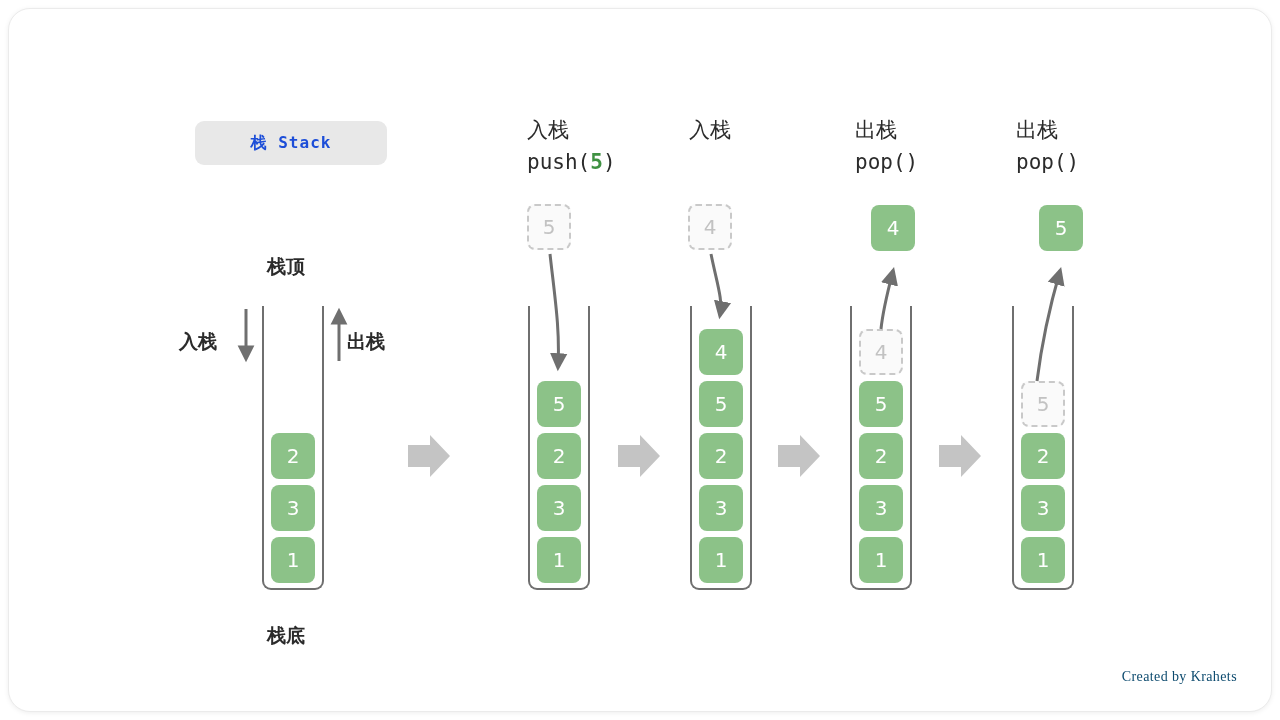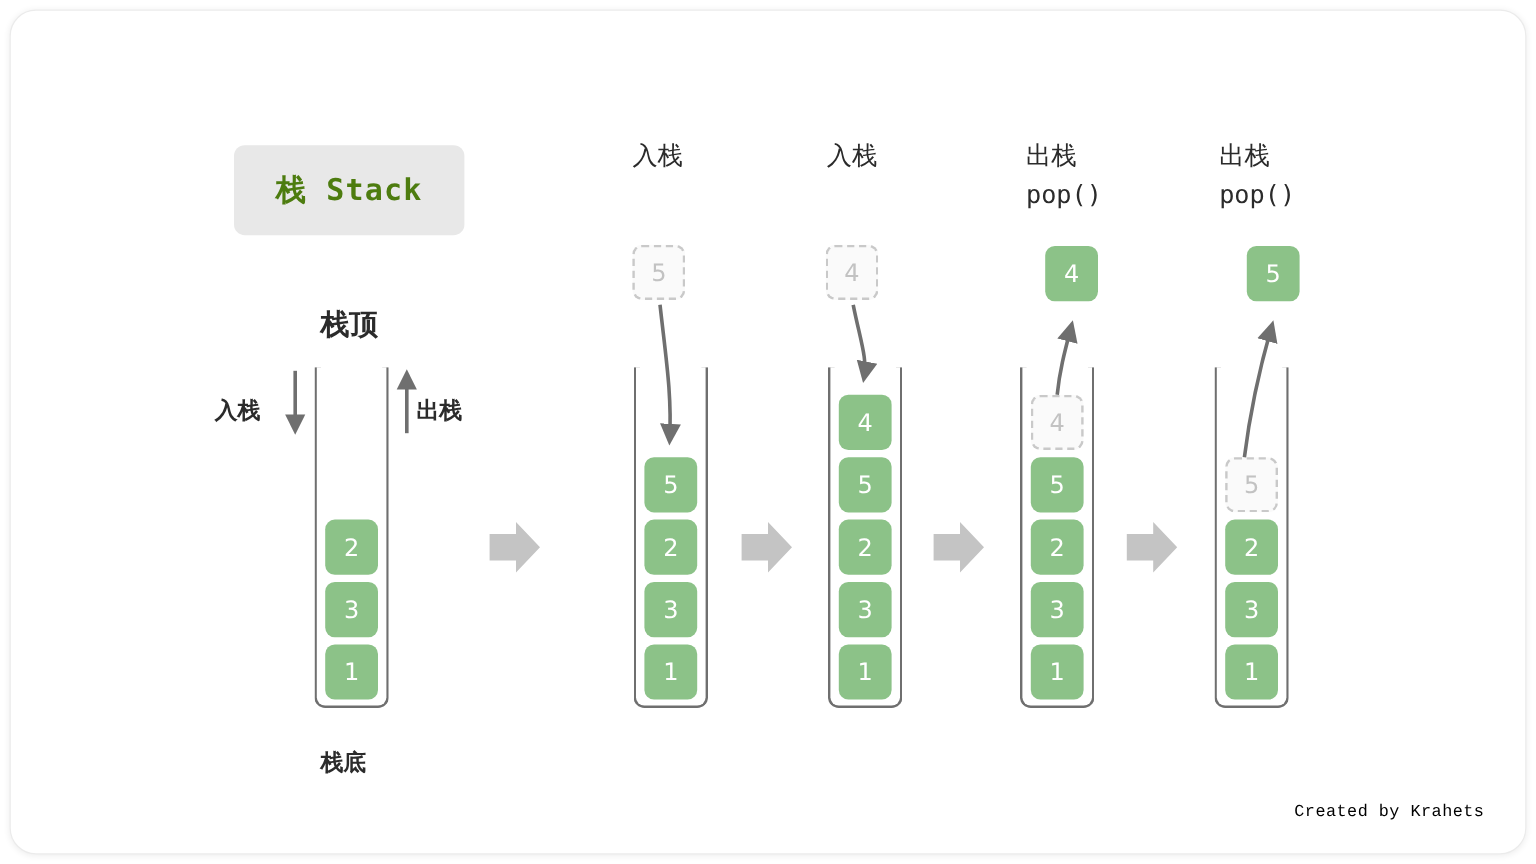--- a/index.html
+++ b/index.html
@@ -26,28 +26,28 @@
     box-sizing: border-box;
     overflow: hidden;
   }
 
   
   #title-badge {
     position: absolute;
     left: 186px;
     top: 112px;
     width: 192px;
-    height: 75px;
+    height: 44px;
     background: #e8e8e8;
     border-radius: 9px;
     display: flex;
     align-items: center;
     justify-content: center;
-    color: #4d7c0f;
-    font-size: 25px;
+    color: #1d4ed8;
+    font-size: 16px;
     font-weight: bold;
     font-family: "DejaVu Sans Mono", "Liberation Mono", monospace;
     letter-spacing: 1px;
   }
 
   
   .cn-label {
     position: absolute;
     color: #2b2b2b;
     font-size: 19px;
@@ -121,45 +121,46 @@
     width: 1264px;
     height: 704px;
     pointer-events: none;
   }
 
   
   #credit {
     position: absolute;
     right: 34px;
     bottom: 26px;
-    color: #000000;
+    color: #0c4a6e;
     font-size: 14px;
-    font-family: Liberation Mono, monospace;
+    font-family: Liberation Serif, serif;
     letter-spacing: 0.4px;
   }
 </style>
 </head>
 <body>
 
 <div id="canvas">
 
   <div id="title-badge">栈 Stack</div>
 
-  <div class="cn-label" style="left:258px; top:245px; font-size:24px;">栈顶</div>
+  <div class="cn-label" style="left:258px; top:245px; font-size:19px;">栈顶</div>
   <div class="cn-label" style="left:258px; top:614px; font-size:19px;">栈底</div>
   <div class="cn-label" style="left:170px; top:320px;">入栈</div>
   <div class="cn-label" style="left:338px; top:320px;">出栈</div>
 
   <div class="tube" style="left:253px; top:297px; width:62px; height:284px;"></div>
   <div class="box solid" style="left:262px; top:424px;">2</div>
   <div class="box solid" style="left:262px; top:476px;">3</div>
   <div class="box solid" style="left:262px; top:528px;">1</div>
 
   <div class="col-header" style="left:518px; top:106px;">
     <div class="line1">入栈</div>
+    <div class="line2"><span>push(</span><span class="argnum">5</span><span>)</span></div>
   </div>
   <div class="box ghost" style="left:518px; top:195px;">5</div>
   <div class="tube" style="left:519px; top:297px; width:62px; height:284px;"></div>
   <div class="box solid" style="left:528px; top:372px;">5</div>
   <div class="box solid" style="left:528px; top:424px;">2</div>
   <div class="box solid" style="left:528px; top:476px;">3</div>
   <div class="box solid" style="left:528px; top:528px;">1</div>
 
   <div class="col-header" style="left:680px; top:106px;">
     <div class="line1">入栈</div>

